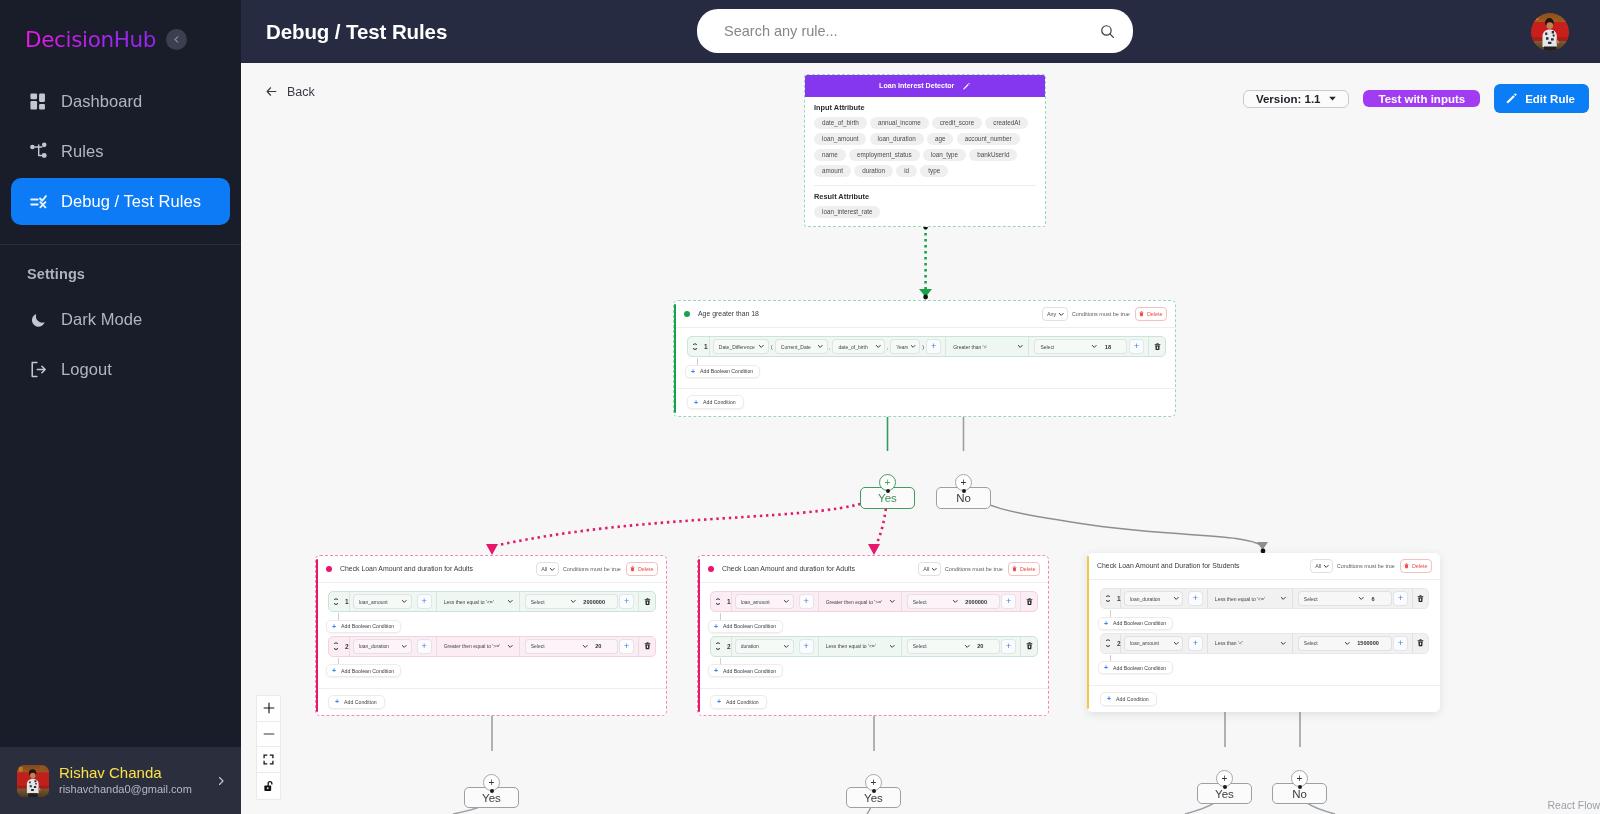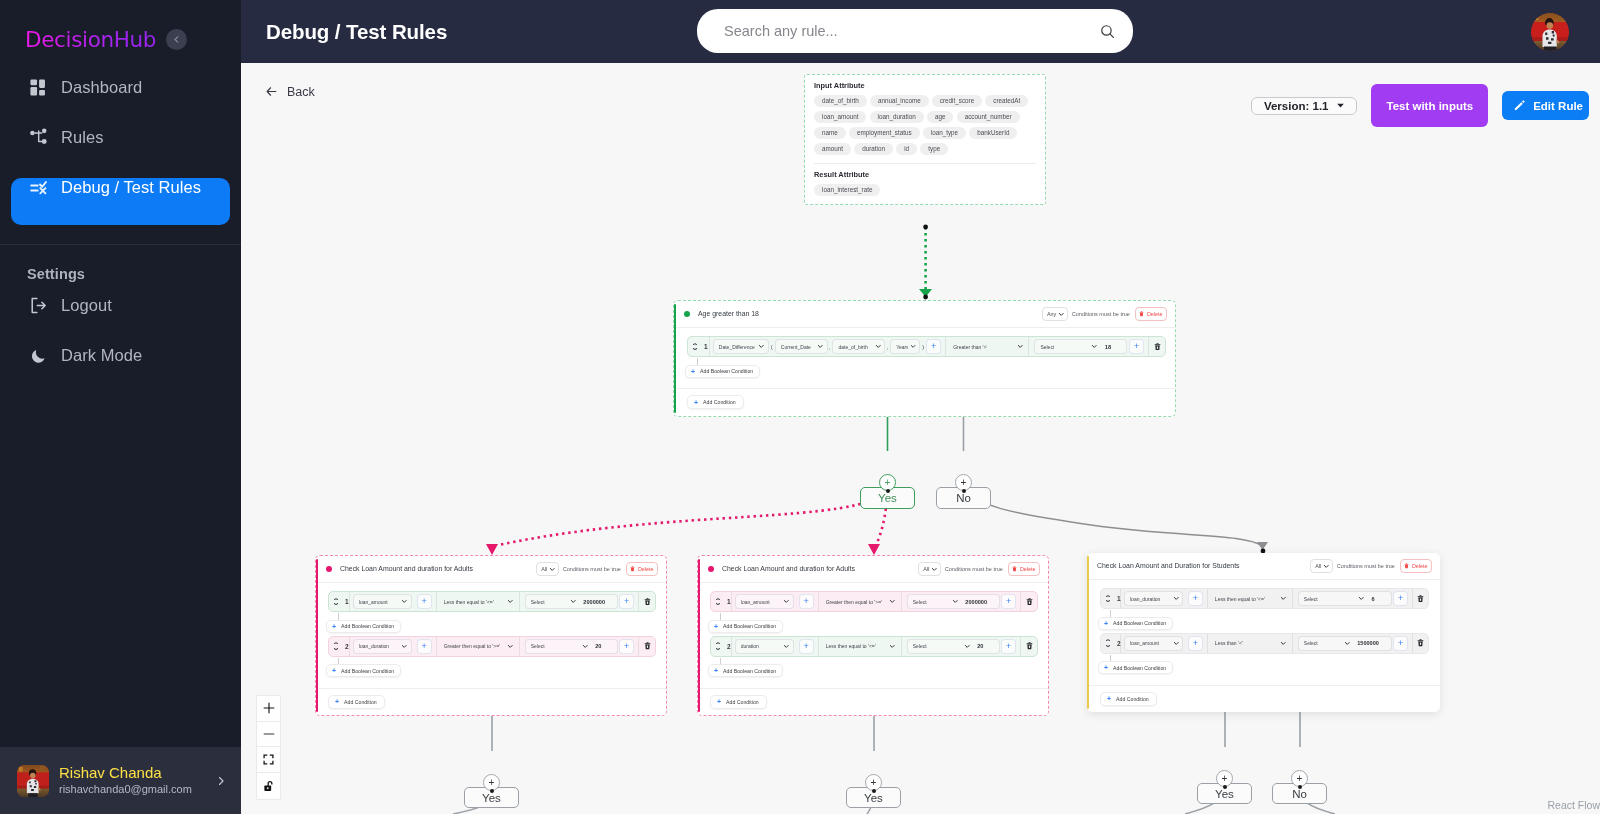--- a/index.html
+++ b/index.html
@@ -25,21 +25,21 @@
     background:linear-gradient(90deg,#e919e6 0%, #9d26ef 72%, #9826ef 100%);
     -webkit-background-clip:text; background-clip:text; color:transparent;
     font-family:"DejaVu Sans", sans-serif;
   }
   .collapse-btn {
     width:21px; height:21px; border-radius:50%; background:#3b4050;
     display:flex; align-items:center; justify-content:center; cursor:pointer;
   }
   .nav { padding:0 11px; display:flex; flex-direction:column; gap:3px; }
   .nav-item {
-    height:47px; display:flex; align-items:flex-start; gap:13px;
+    height:47px; display:flex; align-items:center; gap:13px;
     padding-left:18px; border-radius:10px; cursor:pointer;
     color:#b2b6c2; font-size:16.5px; letter-spacing:0.05px;
   }
   .nav-item.active { background:#0d7bf5; color:#ffffff; }
   .nav-icon { width:19px; height:19px; display:flex; align-items:center; justify-content:center; flex:0 0 19px; }
   .nav-divider { height:1px; background:#2a2e3b; margin:19px 0 0 0; }
   .section-label {
     font-size:14.5px; font-weight:bold; color:#aeb2bf; padding:21px 0 14px 27px; letter-spacing:0.1px;
   }
   .spacer { flex:1; }
@@ -87,27 +87,27 @@
     position:absolute; left:23px; top:21px; display:flex; align-items:center;
     gap:8px; cursor:pointer; color:#3a3a46; font-size:12.5px;
   }
   .toolbar-right { position:absolute; right:11px; top:21px; display:flex; align-items:center; gap:14px; }
   .btn-version {
     height:18px; border:1px solid #c9cace; background:#fbfbfb; border-radius:6px;
     display:flex; align-items:center; gap:7px; padding:0 10px 0 12px;
     font-size:11.5px; color:#23242b; font-weight:bold; cursor:pointer; white-space:nowrap;
   }
   .btn-test {
-    height:43px; background:#a13cf2; border:none; border-radius:6px; color:#fff;
+    height:17px; background:#a13cf2; border:none; border-radius:6px; color:#fff;
     font-size:11.5px; font-weight:bold; padding:0 15px; cursor:pointer; white-space:nowrap;
     font-family:"Liberation Sans", sans-serif;
   }
   .btn-edit {
     height:29px; background:#0b7ef6; border:none; border-radius:6px; color:#fff;
-    font-size:11.5px; font-weight:bold; padding:0 6px 0 11px; cursor:pointer; white-space:nowrap;
+    font-size:11.5px; font-weight:bold; padding:0 14px 0 11px; cursor:pointer; white-space:nowrap;
     display:flex; align-items:center; gap:7px;
     font-family:"Liberation Sans", sans-serif;
   }
 
   
   .controls {
     position:absolute; left:15px; bottom:14px; width:25px;
     background:#fefefe; border:1px solid #eaeaea; border-radius:1px;
     display:flex; flex-direction:column;
   }
@@ -268,34 +268,34 @@
             </svg>
         </span>
         <span>Debug / Test Rules</span>
       </div>
     </nav>
     <div class="nav-divider"></div>
     <div class="section-label">Settings</div>
     <nav class="nav">
       <div class="nav-item">
         <span class="nav-icon">
+          <svg width="18" height="18" viewBox="0 0 20 20">
+              <path d="M16.2 12.6A7.2 7.2 0 0 1 7 3.4a7.2 7.2 0 1 0 9.2 9.2z" fill="#c3c7d0"></path>
+            </svg>
+        </span>
+        <span>Dark Mode</span>
+      </div>
+      <div class="nav-item">
+        <span class="nav-icon">
           <svg width="19" height="19" viewBox="0 0 20 20">
               <path d="M8.3 2.6H3.4v14.8h4.9" fill="none" stroke="#c3c7d0" stroke-width="1.6" stroke-linecap="round" stroke-linejoin="round"></path>
               <path d="M8.7 10h8.3M13.6 6.6 17 10l-3.4 3.4" fill="none" stroke="#c3c7d0" stroke-width="1.6" stroke-linecap="round" stroke-linejoin="round"></path>
             </svg>
         </span>
         <span>Logout</span>
-      </div>
-      <div class="nav-item">
-        <span class="nav-icon">
-          <svg width="18" height="18" viewBox="0 0 20 20">
-              <path d="M16.2 12.6A7.2 7.2 0 0 1 7 3.4a7.2 7.2 0 1 0 9.2 9.2z" fill="#c3c7d0"></path>
-            </svg>
-        </span>
-        <span>Dark Mode</span>
       </div>
     </nav>
     <div class="spacer"></div>
     <div class="user-box">
       <div class="avatar-sm">
         <svg width="32" height="32" viewBox="0 0 34 34">
             <defs>
               <clipPath id="cs">
                 <rect width="34" height="34" rx="7"></rect>
               </clipPath>
@@ -461,20 +461,27 @@
       <path d="M633 653 L633 688" stroke="#9aa0a6" stroke-width="1.6" fill="none"></path>
       <path d="M984 649 L984 684" stroke="#9aa0a6" stroke-width="1.6" fill="none"></path>
       <path d="M1059 649 L1059 684" stroke="#9aa0a6" stroke-width="1.6" fill="none"></path>
       <path d="M251 728 C 249 742, 238 746, 212 751" stroke="#9aa0a6" stroke-width="1.5" fill="none"></path>
       <path d="M633 728 C 632 740, 630 746, 626 751" stroke="#9aa0a6" stroke-width="1.5" fill="none"></path>
       <path d="M984 724 C 982 738, 970 744, 944 751" stroke="#9aa0a6" stroke-width="1.5" fill="none"></path>
       <path d="M1059 724 C 1058 738, 1068 744, 1094 751" stroke="#9aa0a6" stroke-width="1.5" fill="none"></path>
     </svg>
 
     <div class="node attr-node" style="left:563px; top:11px;">
+      <div class="attr-head">
+        <span>Loan Interest Detector</span>
+        <svg width="8.5" height="8.5" viewBox="0 0 24 24">
+            <path d="M4.2 18 L16.4 5.8 L18.8 8.2 L6.6 20.4 L3.4 21 Z" fill="#fff"></path>
+            <path d="M17.6 4.6 L19 3.2 A1.7 1.7 0 0 1 21.4 5.6 L20 7 Z" fill="#fff"></path>
+          </svg>
+      </div>
       <div class="attr-body">
         <div class="attr-label">Input Attribute</div>
         <div class="chips">
             <div class="chip">date_of_birth</div>
             <div class="chip">annual_income</div>
             <div class="chip">credit_score</div>
             <div class="chip">createdAt</div>
             <div class="chip">loan_amount</div>
             <div class="chip">loan_duration</div>
             <div class="chip">age</div>

